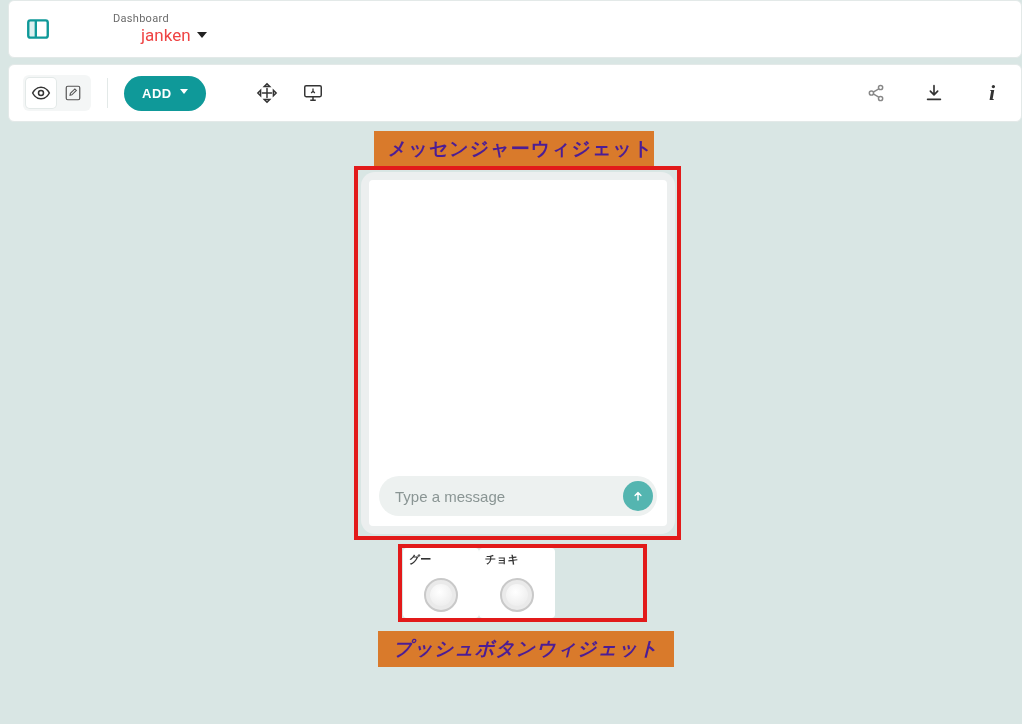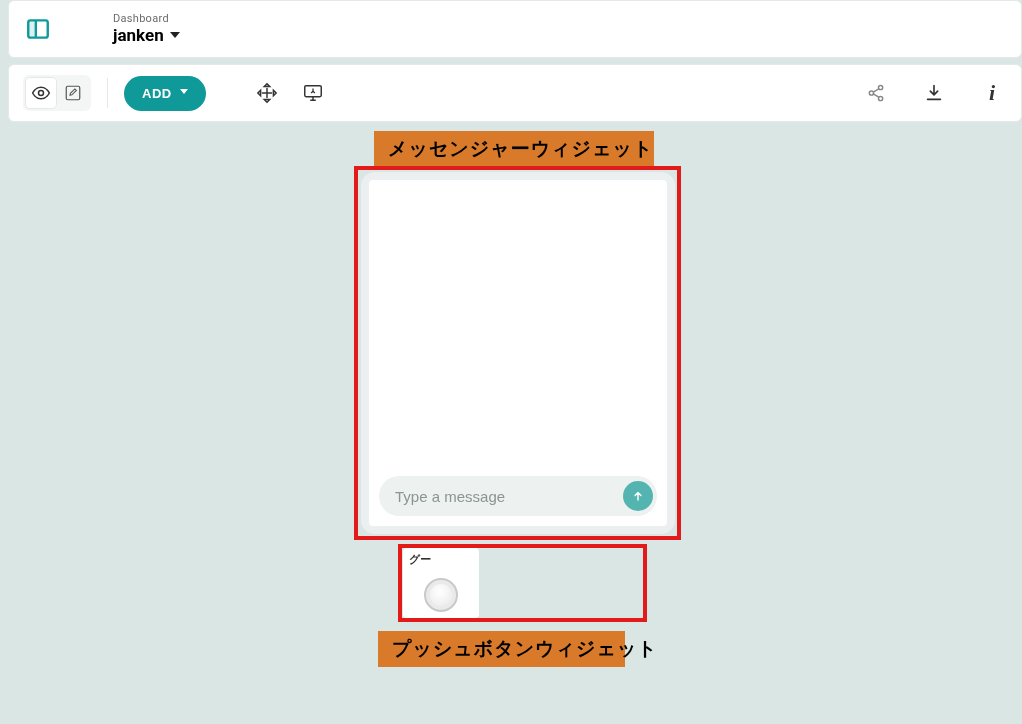--- a/index.html
+++ b/index.html
@@ -33,21 +33,21 @@
     cursor: pointer;
   }
   .sidebar-toggle svg { width: 26px; height: 26px; }
   .header-title-block {
     margin-left: 56px;
     display: flex; flex-direction: column;
     line-height: 1.2;
   }
   .title-small { font-size: 11px; color: #6b6b6b; letter-spacing: .3px; }
   .title-row { display: flex; align-items: center; gap: 6px; }
-  .title-main { font-size: 17px; font-weight: 700; color: #000000; }
+  .title-main { font-size: 17px; font-weight: 400; color: #ef4444; margin-left: 28px; }
   .title-caret {
     width: 8px; height: 8px;
     border-left: 5px solid transparent;
     border-right: 5px solid transparent;
     border-top: 6px solid #222;
   }
 
   
   .toolbar {
     position: absolute;
@@ -113,30 +113,30 @@
   
   .canvas {
     position: absolute;
     left: 8px; top: 128px; right: 0; bottom: 0;
   }
 
   
   .callout {
     position: absolute;
     background: #d97a2b;
-    color: #000000;
+    color: #4c1d95;
     font-weight: 600;
     font-size: 19px;
     padding: 5px 14px;
     text-align: center;
     letter-spacing: 1px;
     white-space: nowrap;
   }
   .callout.top { left: 366px; top: 3px; width: 280px; }
-  .callout.bottom { left: 370px; top: 503px; width: 247px; }
+  .callout.bottom { left: 370px; top: 503px; width: 296px; font-style: italic; }
 
   
   .hilite {
     position: absolute;
     border: 4px solid #e21a1a;
     pointer-events: none;
   }
   .hilite.msg { left: 346px; top: 38px; width: 327px; height: 374px; }
   .hilite.btns { left: 390px; top: 416px; width: 249px; height: 78px; }
 
@@ -315,19 +315,25 @@
 
   <div class="hilite msg"></div>
 
   <div class="push-group">
     <div class="push-card">
       <div class="push-label">グー</div>
       <div class="push-circle-wrap">
           <div class="push-circle"></div>
         </div>
     </div>
+    <div class="push-card">
+      <div class="push-label">チョキ</div>
+      <div class="push-circle-wrap">
+          <div class="push-circle"></div>
+        </div>
+    </div>
   </div>
 
   <div class="hilite btns"></div>
 
   <div class="callout bottom">プッシュボタンウィジェット</div>
 
 </div>
 
 </body></html>

